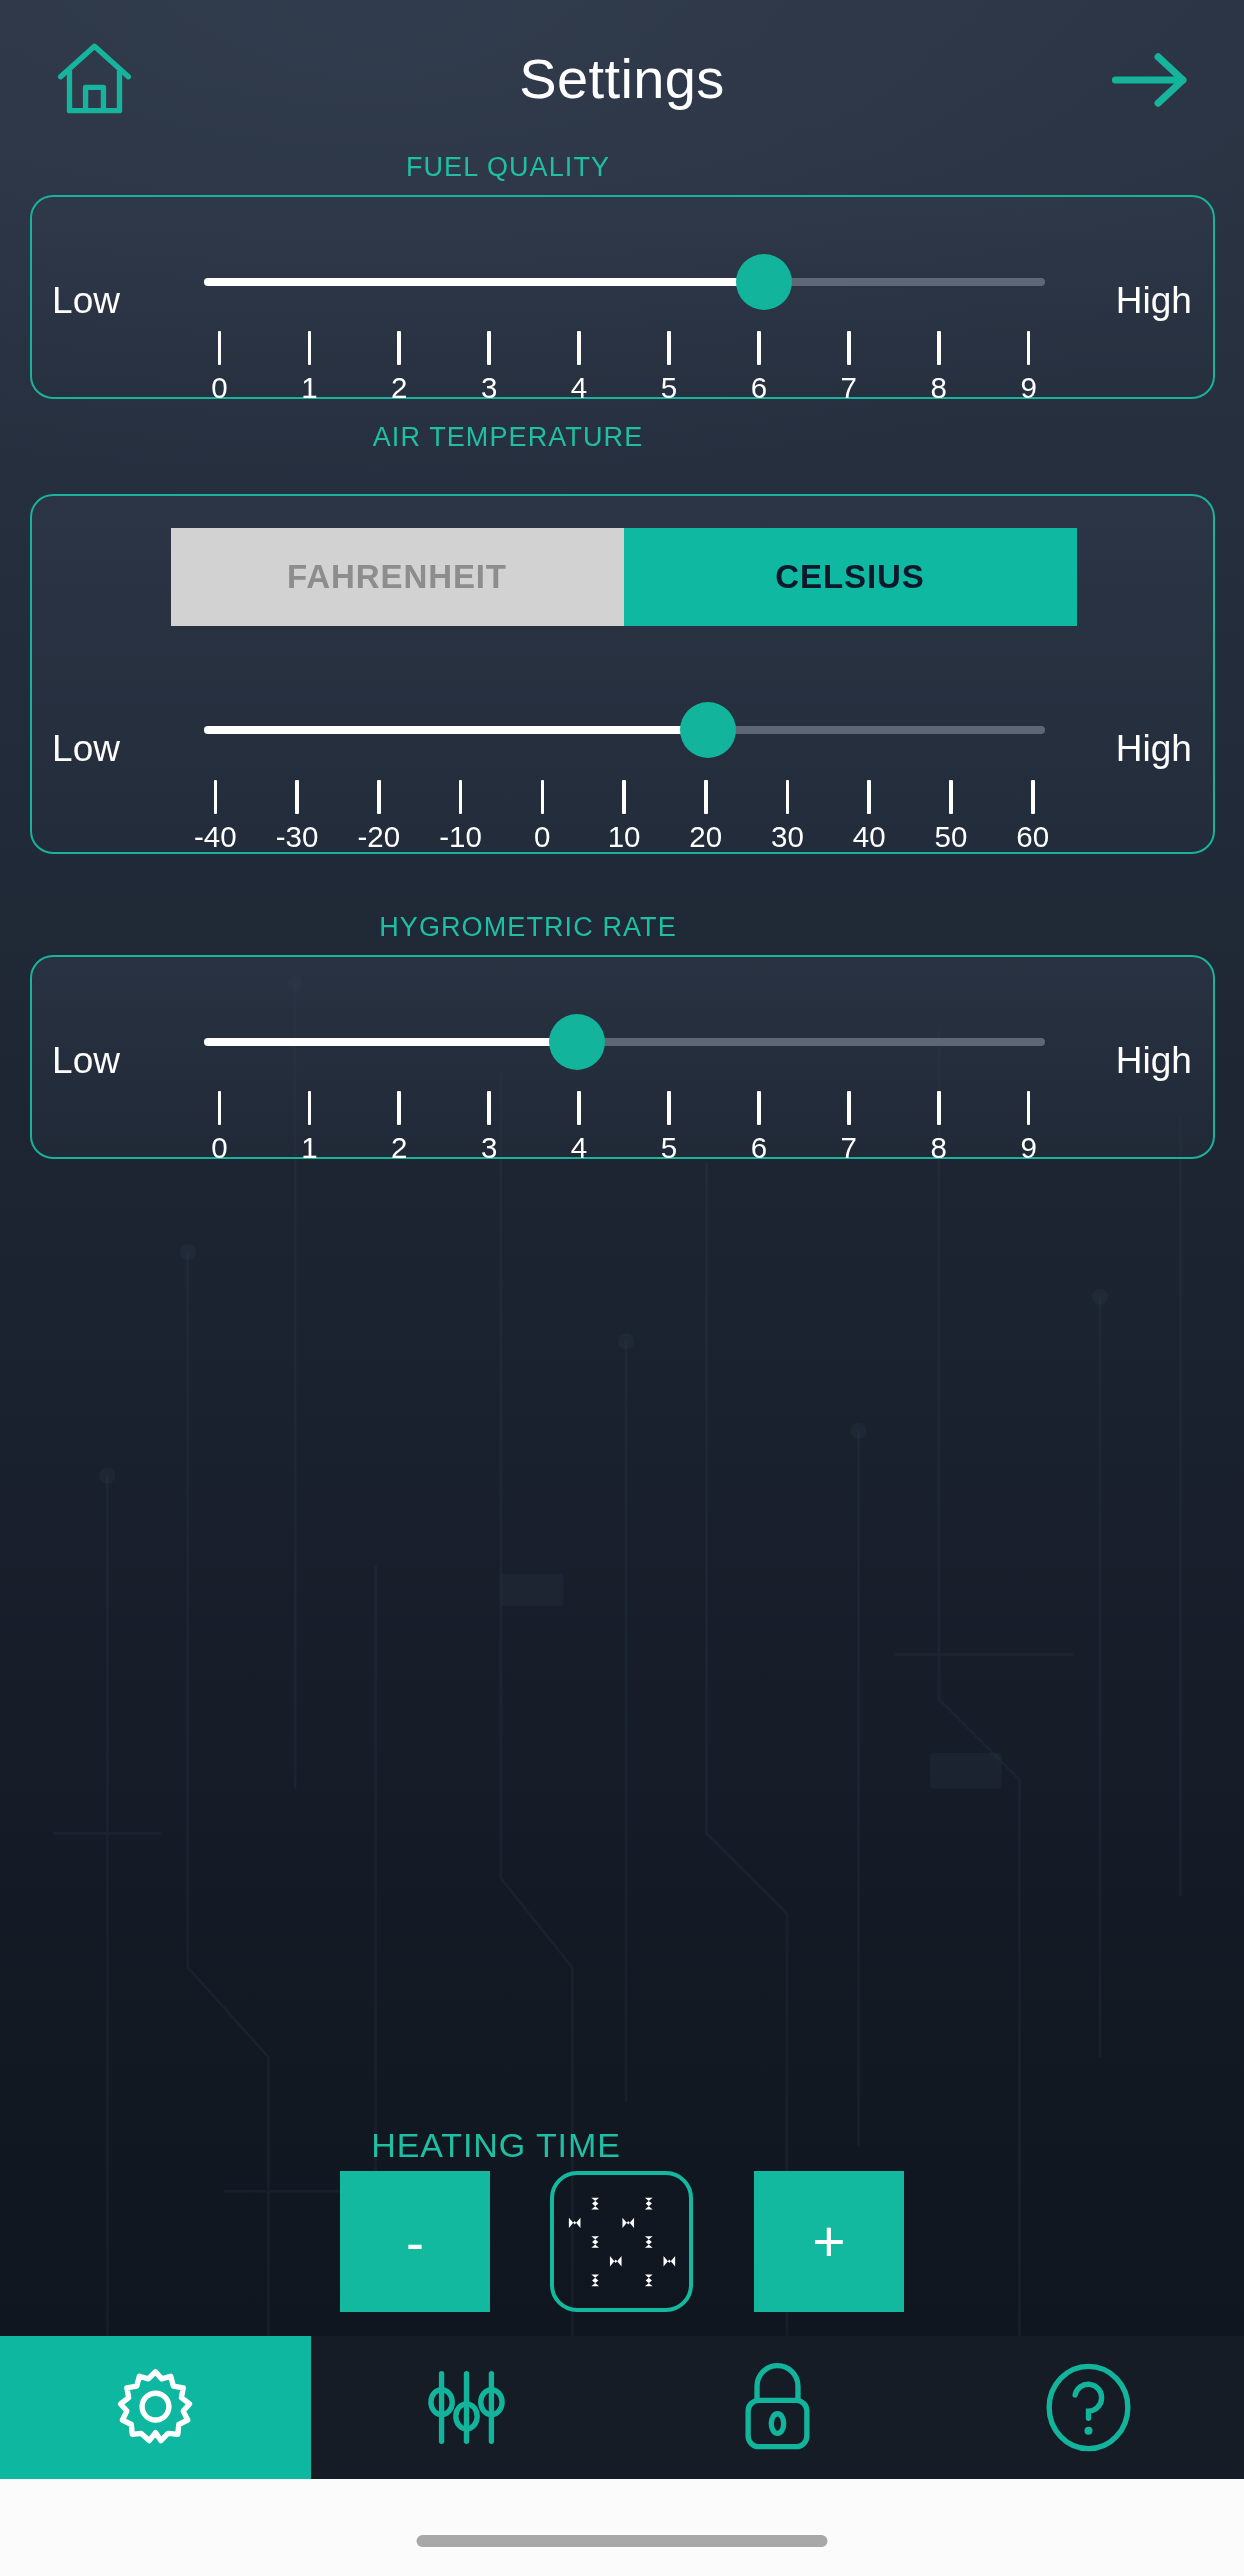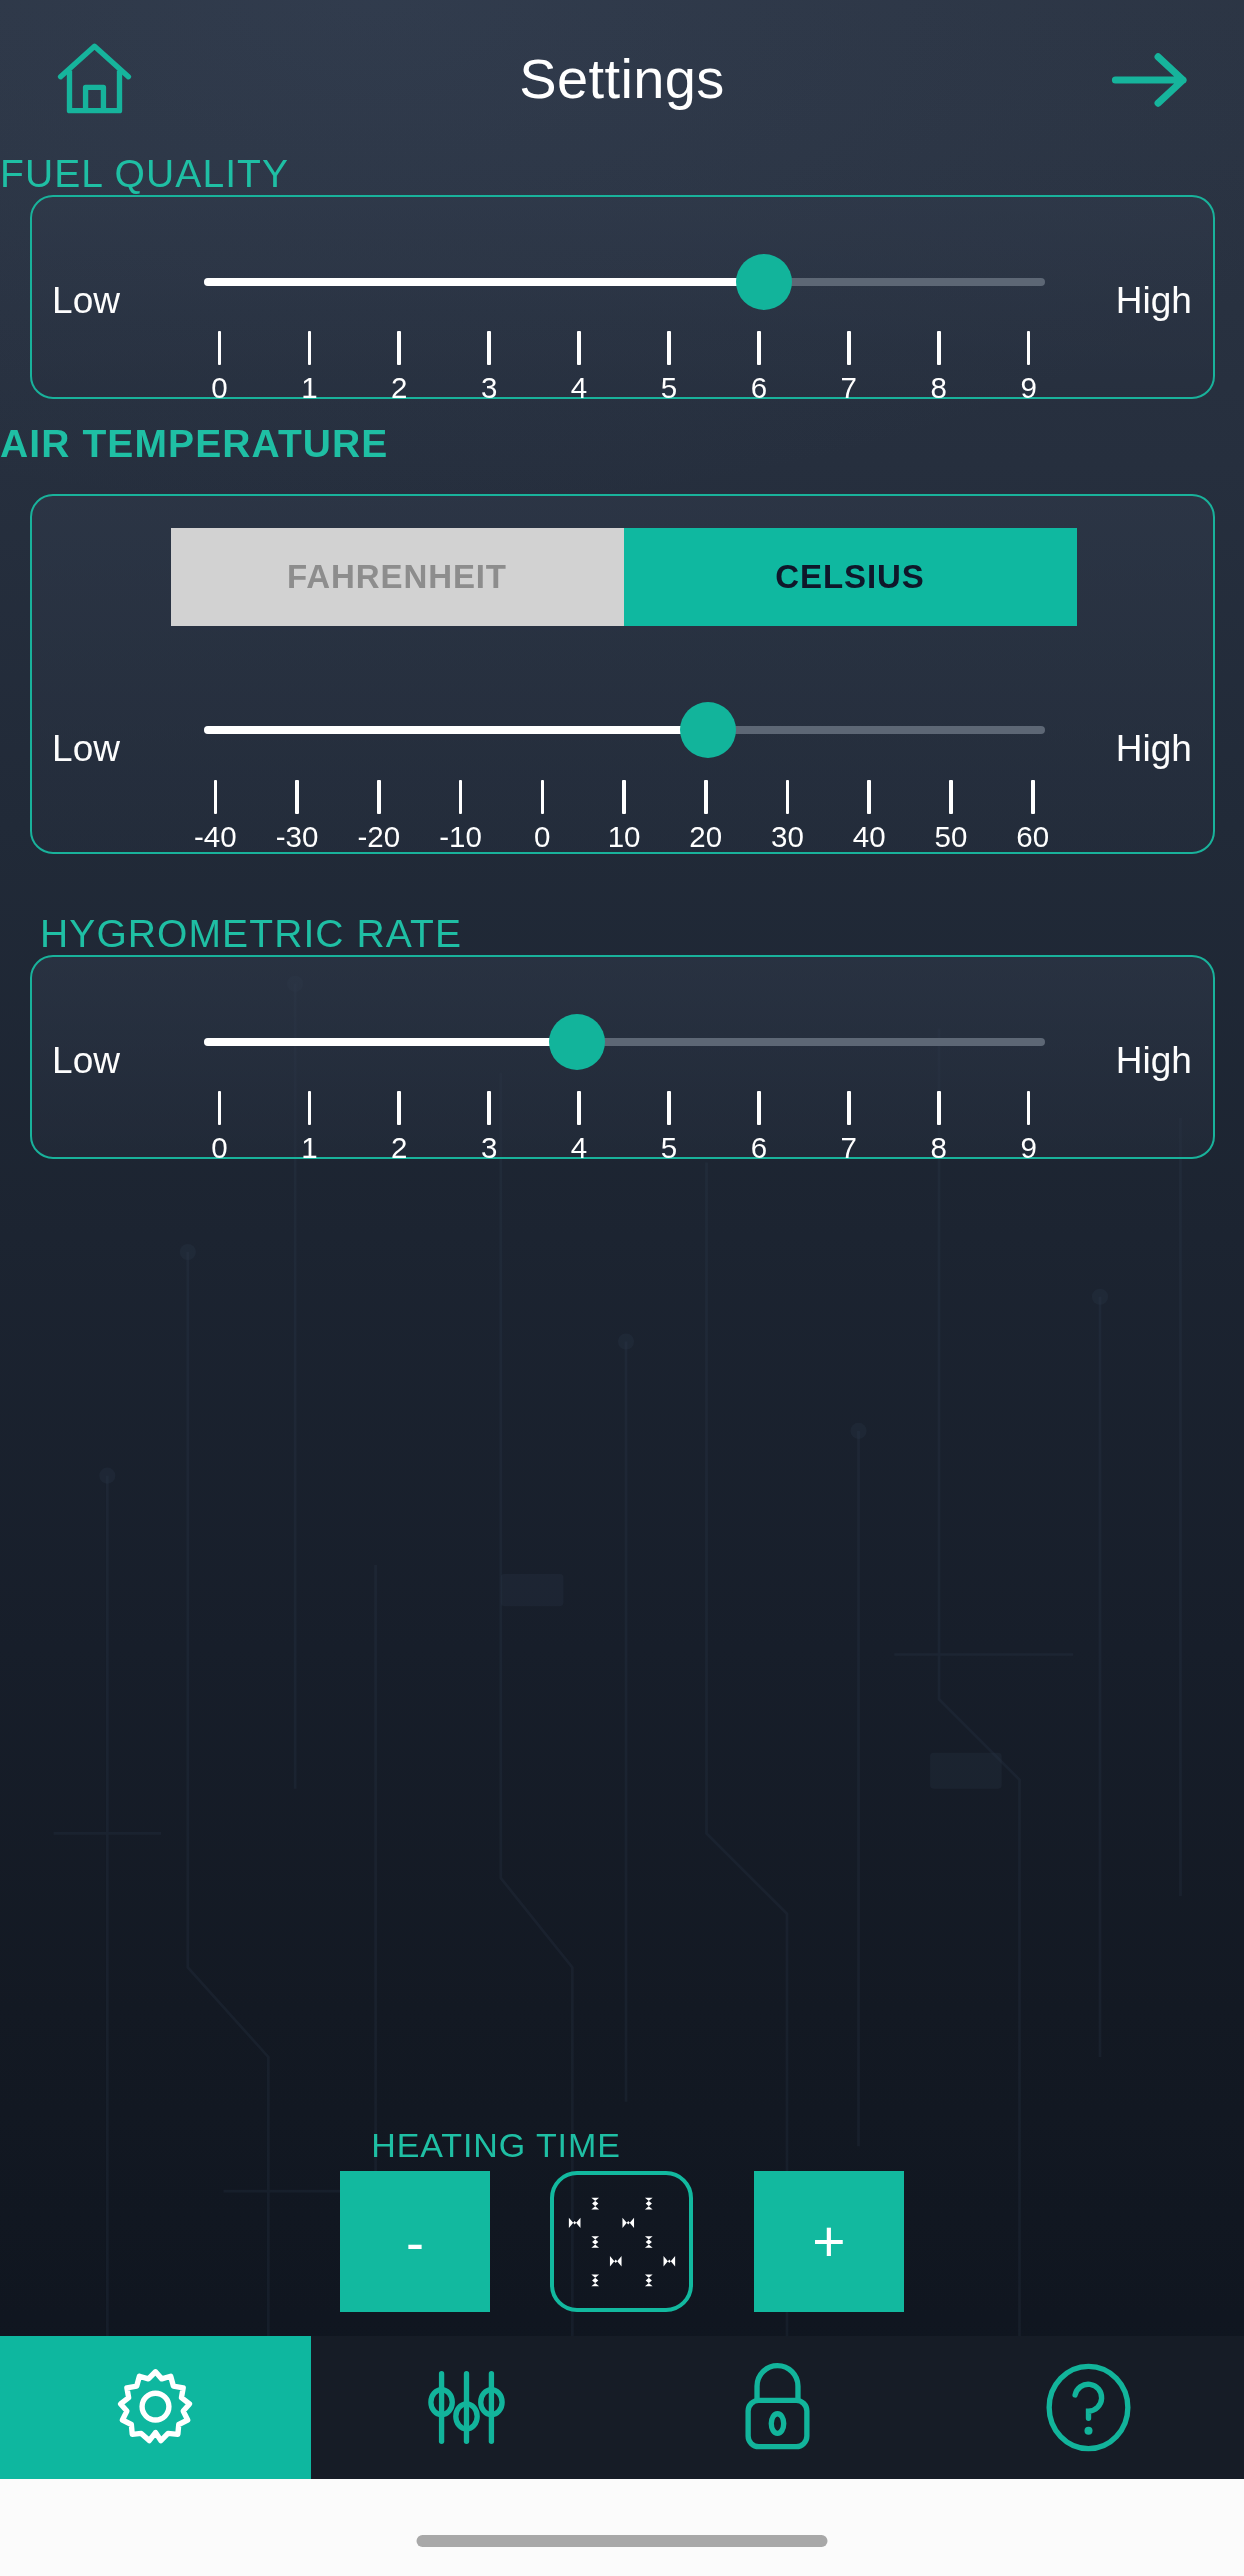--- a/index.html
+++ b/index.html
@@ -34,22 +34,22 @@
   .home-btn { position:absolute; left:55px; top:25px; width:79px; height:75px; }
   .title {
     position:absolute; left:0; top:30px; width:1244px;
     text-align:center; color:#ffffff; font-size:56px; font-weight:400;
     letter-spacing:0.4px;
   }
   .fwd-btn { position:absolute; right:52px; top:32px; width:82px; height:64px; }
 
   
   .sec-label {
-    position:absolute; width:1016px; text-align:left;
-    color:#1fbfa4; font-size:39px; letter-spacing:1.1px; font-weight:400;
+    position:absolute; width:1016px; text-align:center;
+    color:#1fbfa4; font-size:27px; letter-spacing:1.1px; font-weight:400;
   }
 
   
   .panel {
     position:absolute; left:29.5px; width:1185px;
     border:2.7px solid #19b29b; border-radius:23px;
     background:linear-gradient(180deg, rgba(48,58,75,.55), rgba(38,47,62,.42));
   }
 
   .side-label {
@@ -220,21 +220,21 @@
           <span class="bar"></span>
           <span class="tlabel">8</span>
         </div>
         <div class="tick">
           <span class="bar"></span>
           <span class="tlabel">9</span>
         </div>
       </div>
   </div>
 
-  <div class="sec-label" style="top:422px;font-weight:bold;">AIR TEMPERATURE</div>
+  <div class="sec-label" style="top:422px;">AIR TEMPERATURE</div>
 
   <div class="panel" style="top:494px; height:360px;">
     <div class="unit-toggle" style="left:139px; top:32px; width:906px; height:98px;">
       <div class="unit-btn inactive">FAHRENHEIT</div>
       <div class="unit-btn active">CELSIUS</div>
     </div>
 
     <div class="side-label" style="left:20.6px; top:216px;">Low</div>
     <div class="side-label" style="right:20.6px; top:216px;">High</div>
 

